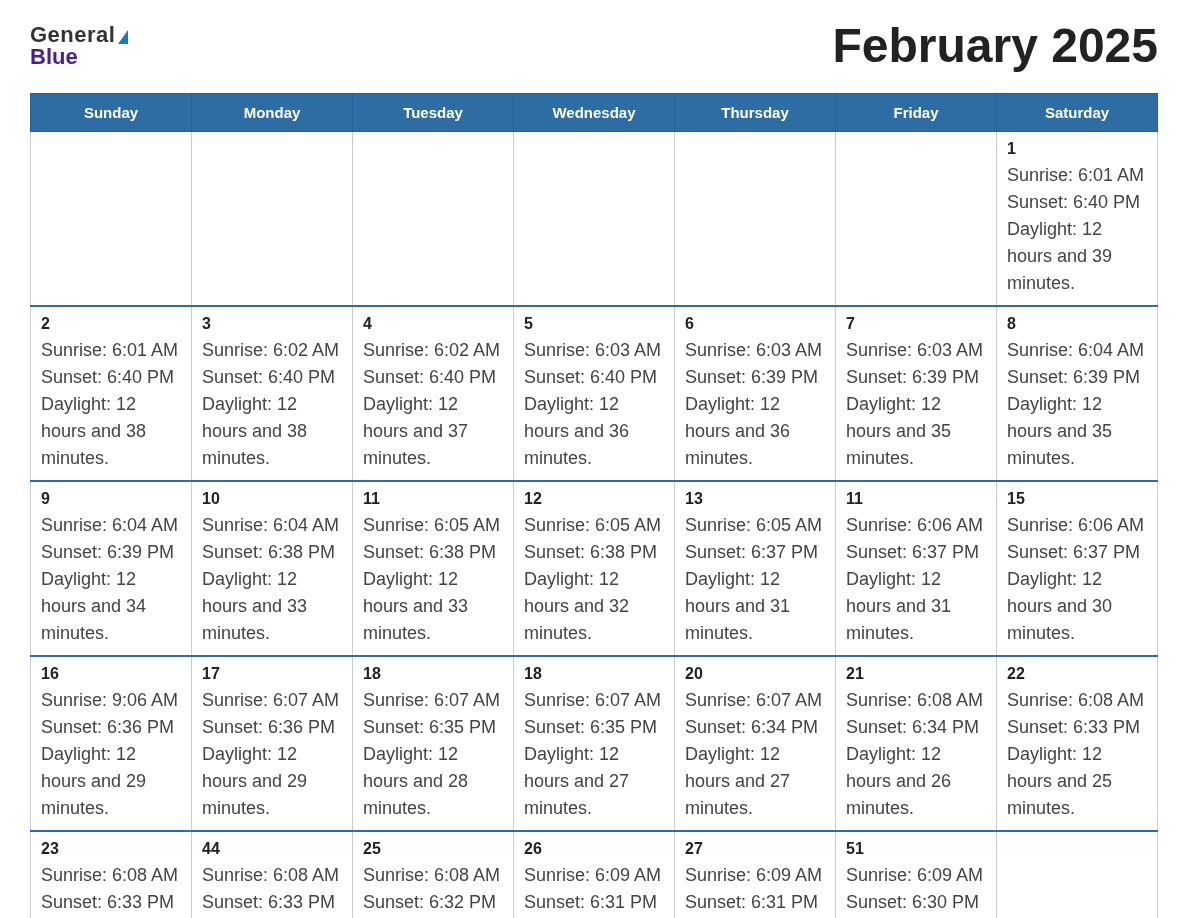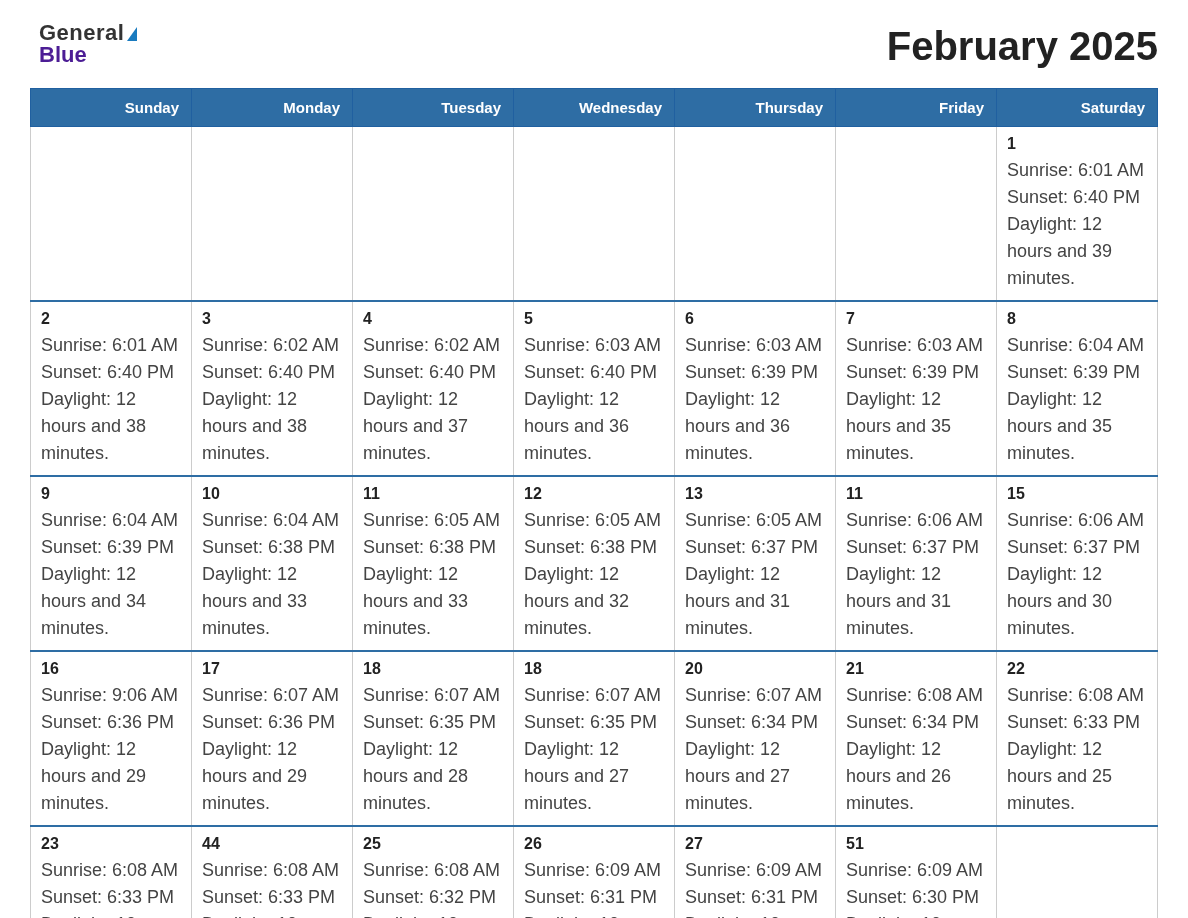--- a/index.html
+++ b/index.html
@@ -5,23 +5,22 @@
     * { box-sizing: border-box; margin: 0; padding: 0; }
     body {
       font-family: Arial, sans-serif;
       background: #fff;
       padding: 20px 30px;
       color: #333;
     }
     .header {
       display: flex;
       justify-content: space-between;
-      align-items: flex-end;
+      align-items: center;
       margin-bottom: 20px;
-      margin-left: 9px;
     }
     .logo {
       display: flex;
       flex-direction: column;
       align-items: flex-start;
     }
     .logo-general {
       font-size: 22px;
       font-weight: bold;
       color: #333;
@@ -39,42 +38,42 @@
       height: 0;
       border-left: 10px solid transparent;
       border-bottom: 14px solid #1a7bbf;
       margin-left: 3px;
       vertical-align: middle;
     }
     .title-section {
       text-align: right;
     }
     .month-title {
-      font-size: 40px;
+      font-size: 48px;
       font-weight: bold;
       color: #222;
       line-height: 1.1;
     }
     .location {
       font-size: 20px;
       color: #555;
       margin-top: 4px;
     }
     .calendar {
       width: 100%;
       border-collapse: collapse;
       border: 1px solid #ccc;
     }
     .calendar th {
       background-color: #2e6da4;
       color: #fff;
       font-weight: bold;
       font-size: 15px;
       padding: 10px 12px;
-      text-align: right;
+      text-align: center;
       border: 1px solid #2060a0;
     }
     .calendar td {
       vertical-align: top;
       padding: 8px 10px;
       border: 1px solid #ccc;
       width: 14.28%;
       min-height: 100px;
       background: #fff;
     }

